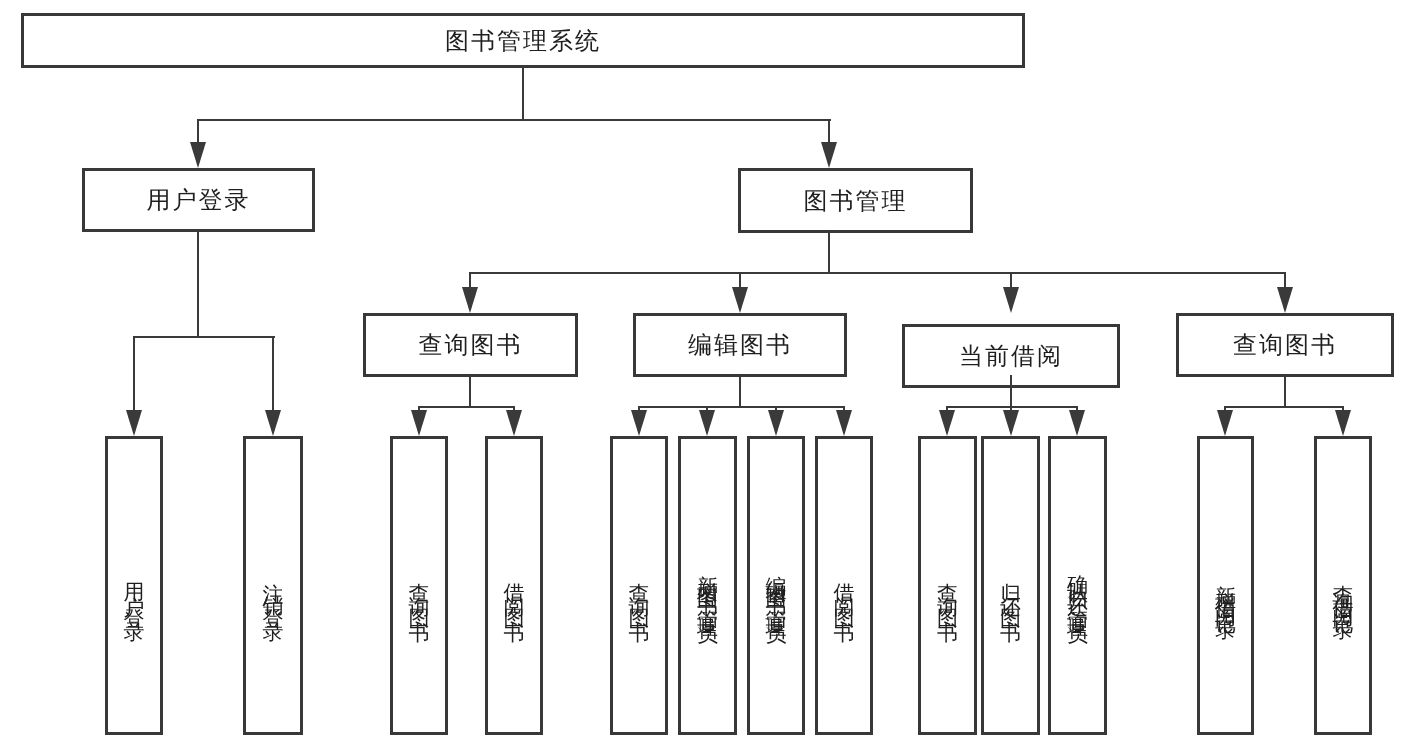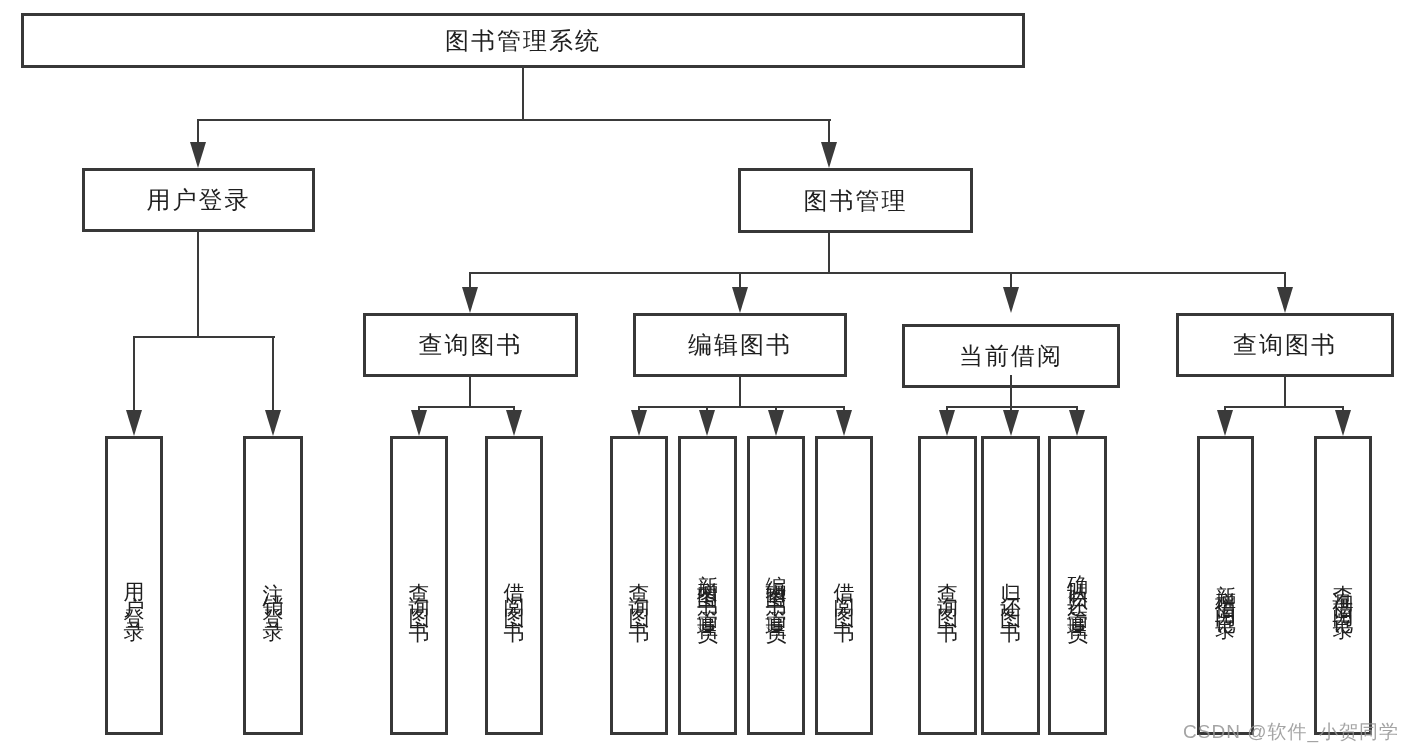--- a/index.html
+++ b/index.html
@@ -55,21 +55,20 @@
     color: rgba(148,148,148,0.85);
     letter-spacing: 1px;
     z-index: 10;
     white-space: nowrap;
   }
 </style>
 </head>
 <body>
 
 <div id="diagram">
-  <div class="watermark">CSDN @软件_小贺同学</div>
 <div class="node horiz" style="left: 21px; top: 13px; width: 1004px; height: 55px;">
       <span class="label">图书管理系统</span>
     </div>
     <div class="node horiz" style="left: 82px; top: 168px; width: 233px; height: 64px;">
       <span class="label">用户登录</span>
     </div>
     <div class="node horiz" style="left: 738px; top: 168px; width: 235px; height: 65px;">
       <span class="label">图书管理</span>
     </div>
     <div class="node horiz" style="left: 363px; top: 313px; width: 215px; height: 64px;">

